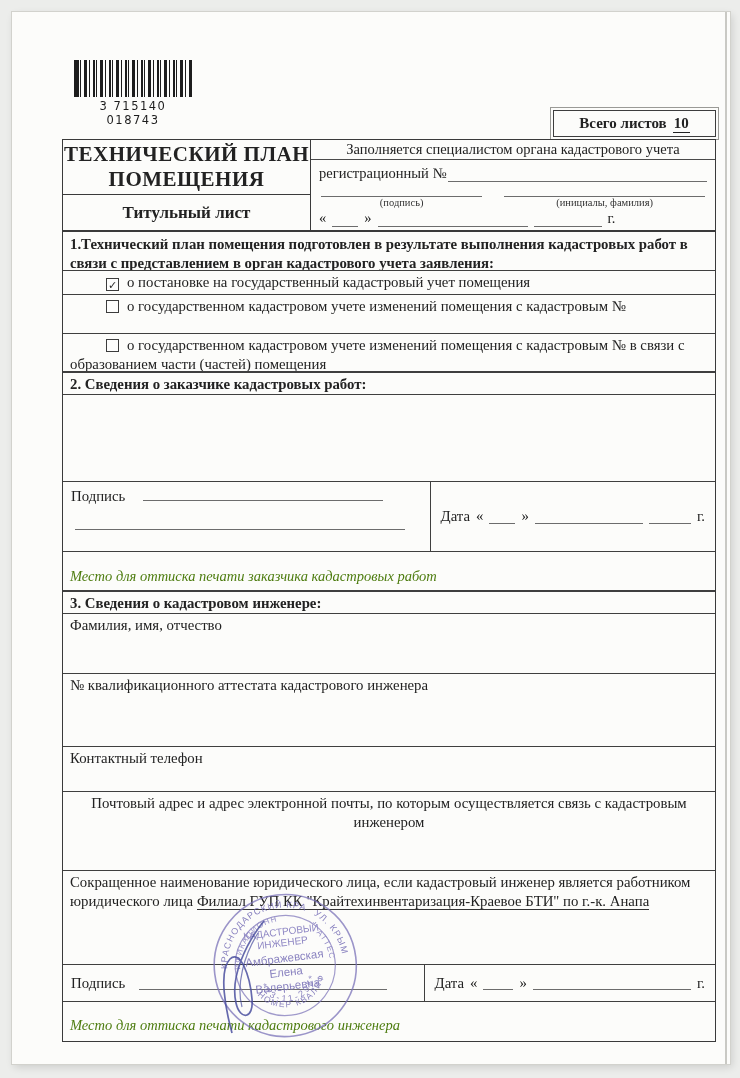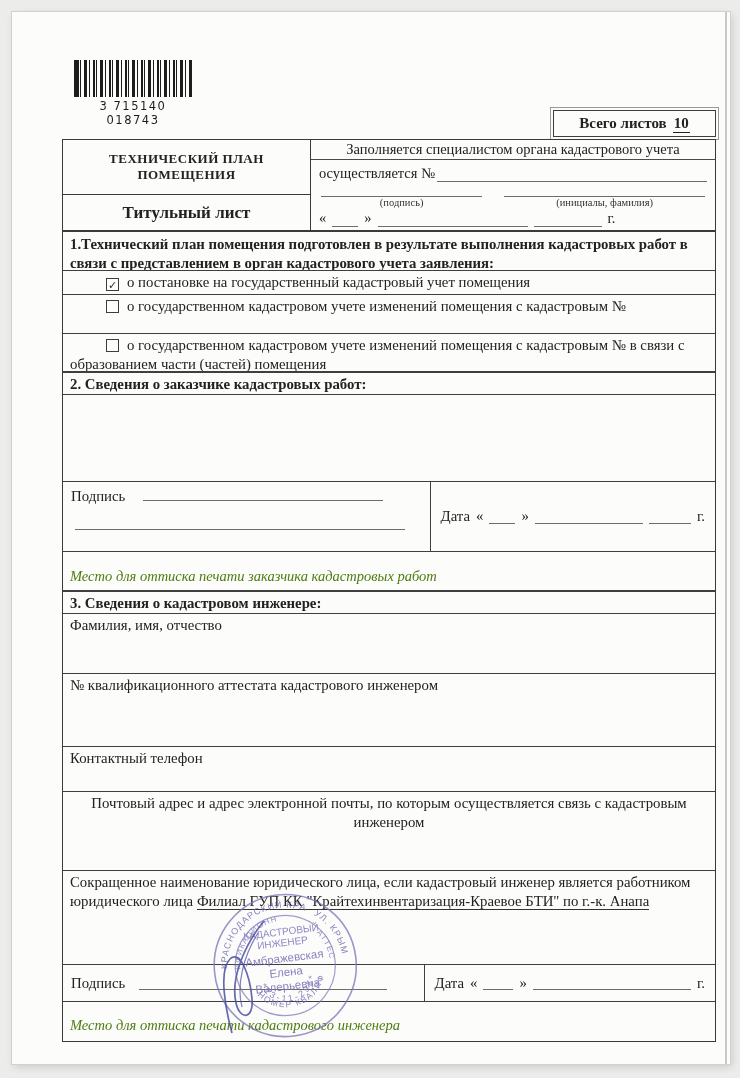--- a/index.html
+++ b/index.html
@@ -42,21 +42,21 @@
   
   .header-table{
     position:absolute;left:50px;top:127px;width:654px;height:92px;
     border:1.8px solid #3a3a3a;box-sizing:border-box;background:#fcfcfa;
     display:flex;
   }
   .ht-left{width:248px;border-right:1.6px solid #3a3a3a;box-sizing:border-box;display:flex;flex-direction:column;}
   .ht-title{
     height:55px;border-bottom:1.4px solid #3a3a3a;box-sizing:border-box;
     display:flex;flex-direction:column;align-items:center;justify-content:center;
-    font-weight:bold;font-size:13px;line-height:1.2;letter-spacing:.5px;
+    font-weight:bold;font-size:21px;line-height:1.2;letter-spacing:.5px;
   }
   .ht-subtitle{flex:1;display:flex;align-items:center;justify-content:center;font-weight:bold;font-size:17px;}
   .ht-right{flex:1;box-sizing:border-box;display:flex;flex-direction:column;font-size:14.5px;}
   .ht-filled{height:21px;border-bottom:1.3px solid #4a4a4a;display:flex;align-items:center;justify-content:center;}
   .ht-reg{height:23px;display:flex;align-items:flex-end;padding:0 8px 1px 8px;}
   .ht-reg .u{flex:1;margin-left:2px;}
   .ht-caps{height:26px;display:flex;padding:2px 10px 0 10px;gap:22px;}
   .cap-col{display:flex;flex-direction:column;align-items:center;}
   .cap-col.c1{width:42%;}
   .cap-col.c2{flex:1;}
@@ -126,21 +126,21 @@
     <div class="ht-left">
       <div class="ht-title">
         <span>ТЕХНИЧЕСКИЙ ПЛАН</span>
         <span>ПОМЕЩЕНИЯ</span>
       </div>
       <div class="ht-subtitle">Титульный лист</div>
     </div>
     <div class="ht-right">
       <div class="ht-filled">Заполняется специалистом органа кадастрового учета</div>
       <div class="ht-reg">
-        <span>осуществляется №</span>
+        <span>регистрационный №</span>
         <span class="u"></span>
       </div>
       <div class="ht-caps">
         <div class="cap-col c1">
           <span class="u"></span>
           <span class="cap-txt">(подпись)</span>
         </div>
         <div class="cap-col c2">
           <span class="u"></span>
           <span class="cap-txt">(инициалы, фамилия)</span>
@@ -205,21 +205,21 @@
     </div>
 
     <div class="row r-s2note">
       <span class="note">Место для оттиска печати заказчика кадастровых работ</span>
     </div>
 
     <div class="row thick bold r-s3head">3. Сведения о кадастровом инженере:</div>
 
     <div class="row r-fio">Фамилия, имя, отчество</div>
 
-    <div class="row r-att">№ квалификационного аттестата кадастрового инженером</div>
+    <div class="row r-att">№ квалификационного аттестата кадастрового инженера</div>
 
     <div class="row r-phone">Контактный телефон</div>
 
     <div class="row r-addr">Почтовый адрес и адрес электронной почты, по которым осуществляется связь с кадастровым инженером</div>
 
     <div class="row r-org">
       <span>Сокращенное наименование юридического лица, если кадастровый инженер является работником юридического лица</span>
       <span class="org-underline">Филиал ГУП КК "Крайтехинвентаризация-Краевое БТИ" по г.-к. Анапа</span>
     </div>
 

